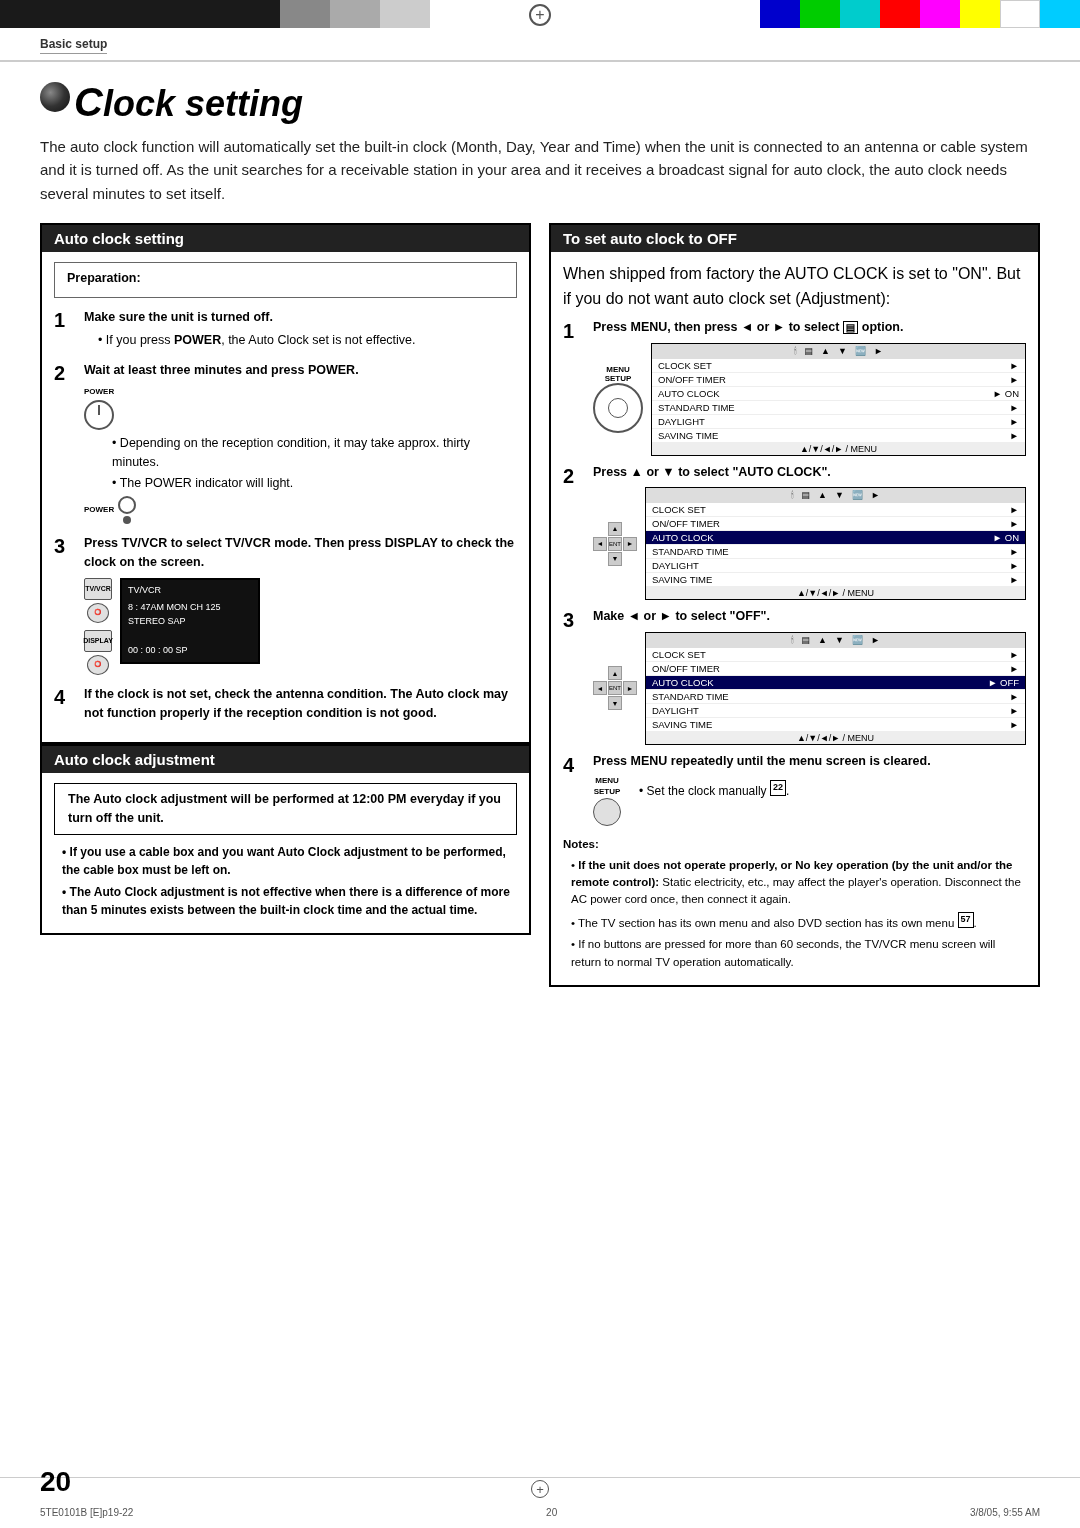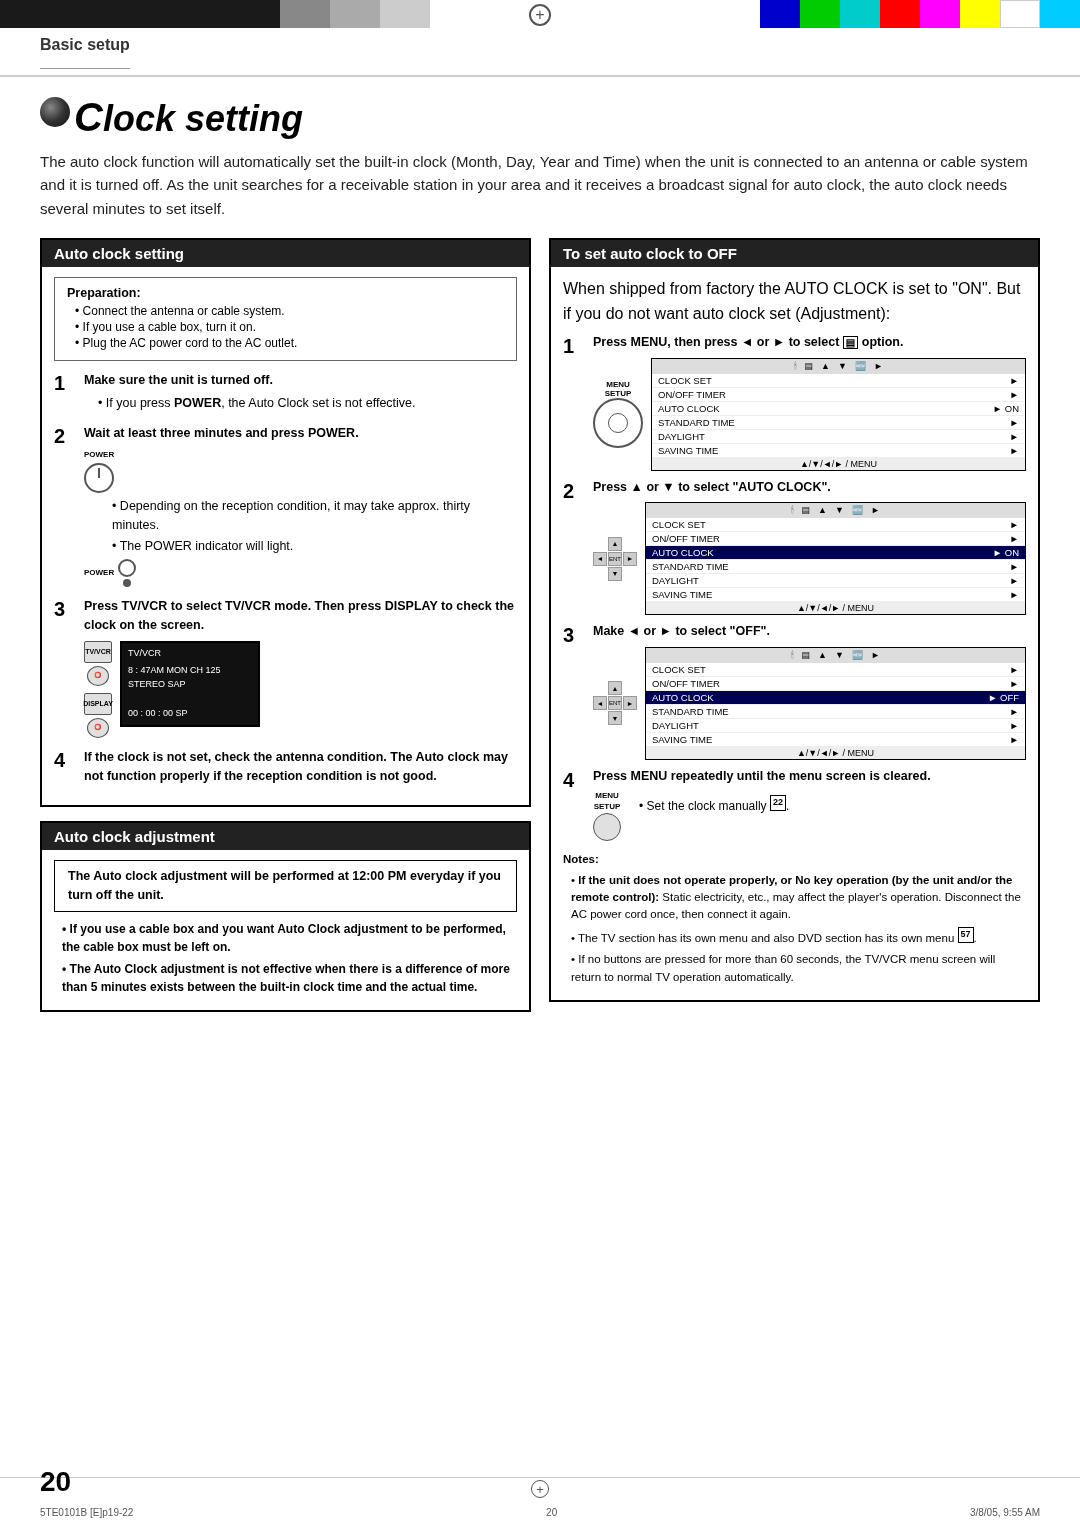--- a/index.html
+++ b/index.html
@@ -62,26 +62,26 @@
       line-height: 1;
     }
 
     
     .header-area {
       padding: 8px 40px 0 40px;
       border-bottom: 2px solid #ccc;
       padding-bottom: 6px;
     }
     .basic-setup-label {
-      font-size: 16px;
+      font-size: 12px;
       font-weight: bold;
       color: #333;
       border-bottom: 1px solid #999;
       display: inline-block;
-      padding-bottom: 14px;
+      padding-bottom: 2px;
     }
 
     
     .page-title-area {
       padding: 18px 40px 10px 40px;
     }
     .page-title {
       font-size: 36px;
       font-style: italic;
       font-weight: bold;
@@ -115,21 +115,20 @@
       display: flex;
       padding: 0 40px;
       gap: 18px;
       margin-top: 6px;
     }
 
     .left-col {
       flex: 1;
       display: flex;
       flex-direction: column;
-      gap: 14px;
     }
 
     .right-col {
       flex: 1;
       display: flex;
       flex-direction: column;
       gap: 12px;
     }
 
     
@@ -589,25 +588,20 @@
 <div class="main-content">
 
   <div class="left-col">
 
     <div class="section-box">
       <div class="section-title">Auto clock setting</div>
       <div class="section-body">
 
         <div class="prep-box">
           <div class="prep-title">Preparation:</div>
-          <ul class="prep-list">
-            <li>Connect the antenna or cable system.</li>
-            <li>If you use a cable box, turn it on.</li>
-            <li>Plug the AC power cord to the AC outlet.</li>
-          </ul>
         </div>
 
         <div class="step-item">
           <div class="step-number">1</div>
           <div class="step-content">
             <strong>Make sure the unit is turned off.</strong>
             <ul class="step-sub">
               <li>If you press <strong>POWER</strong>, the Auto Clock set is not effective.</li>
             </ul>
           </div>

